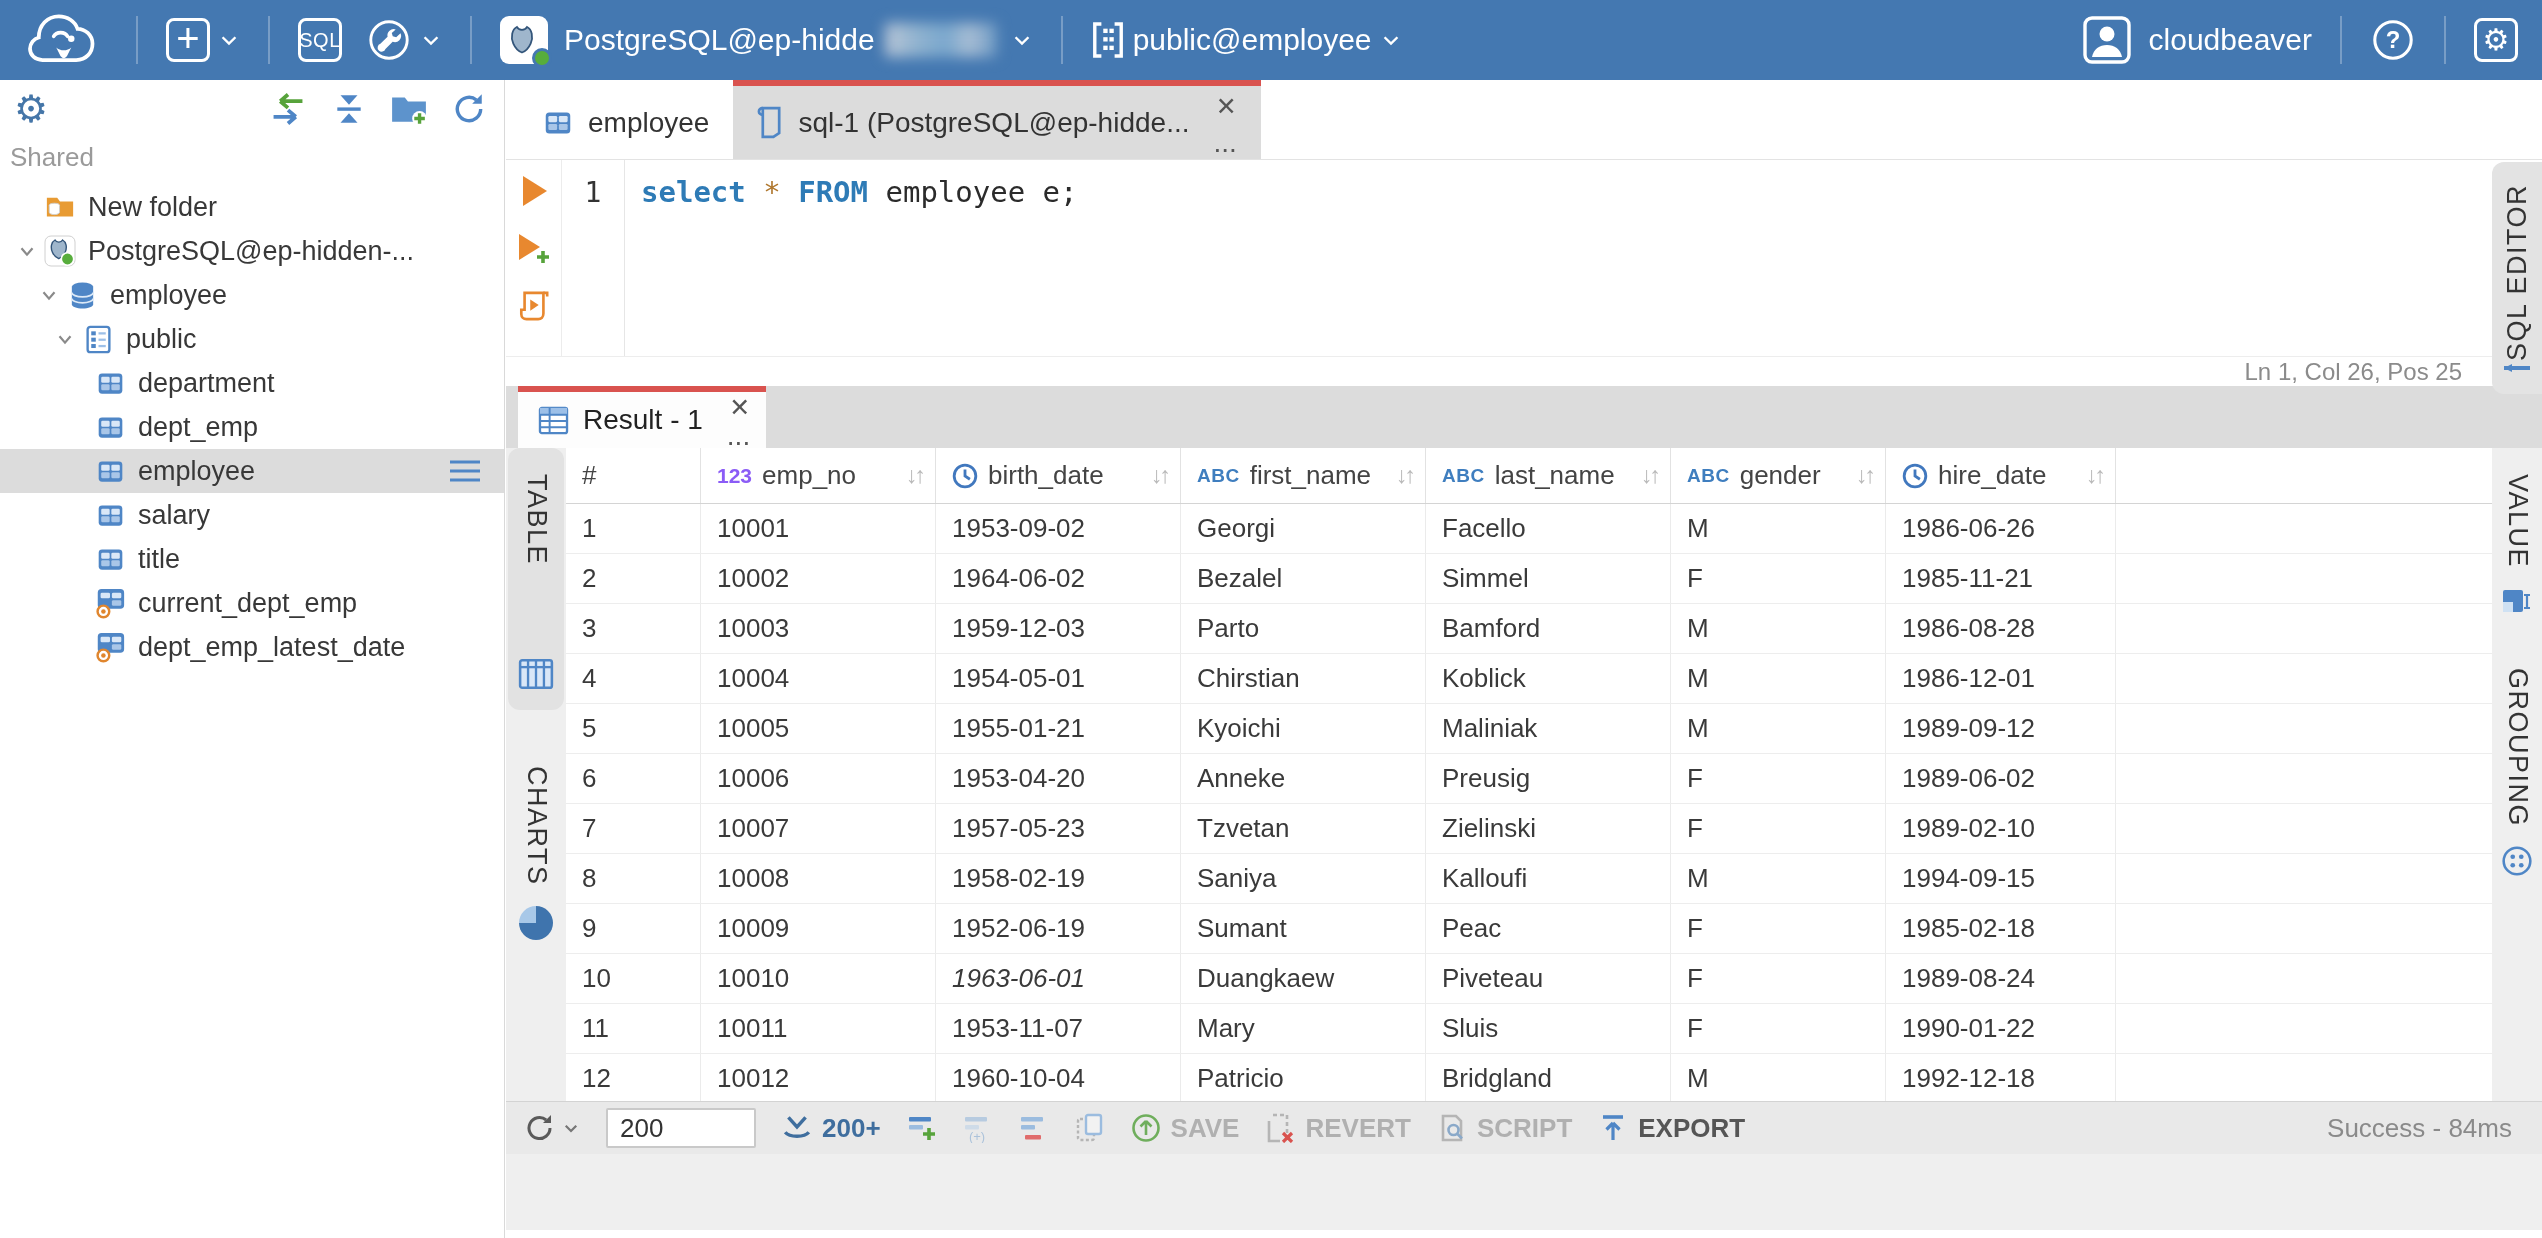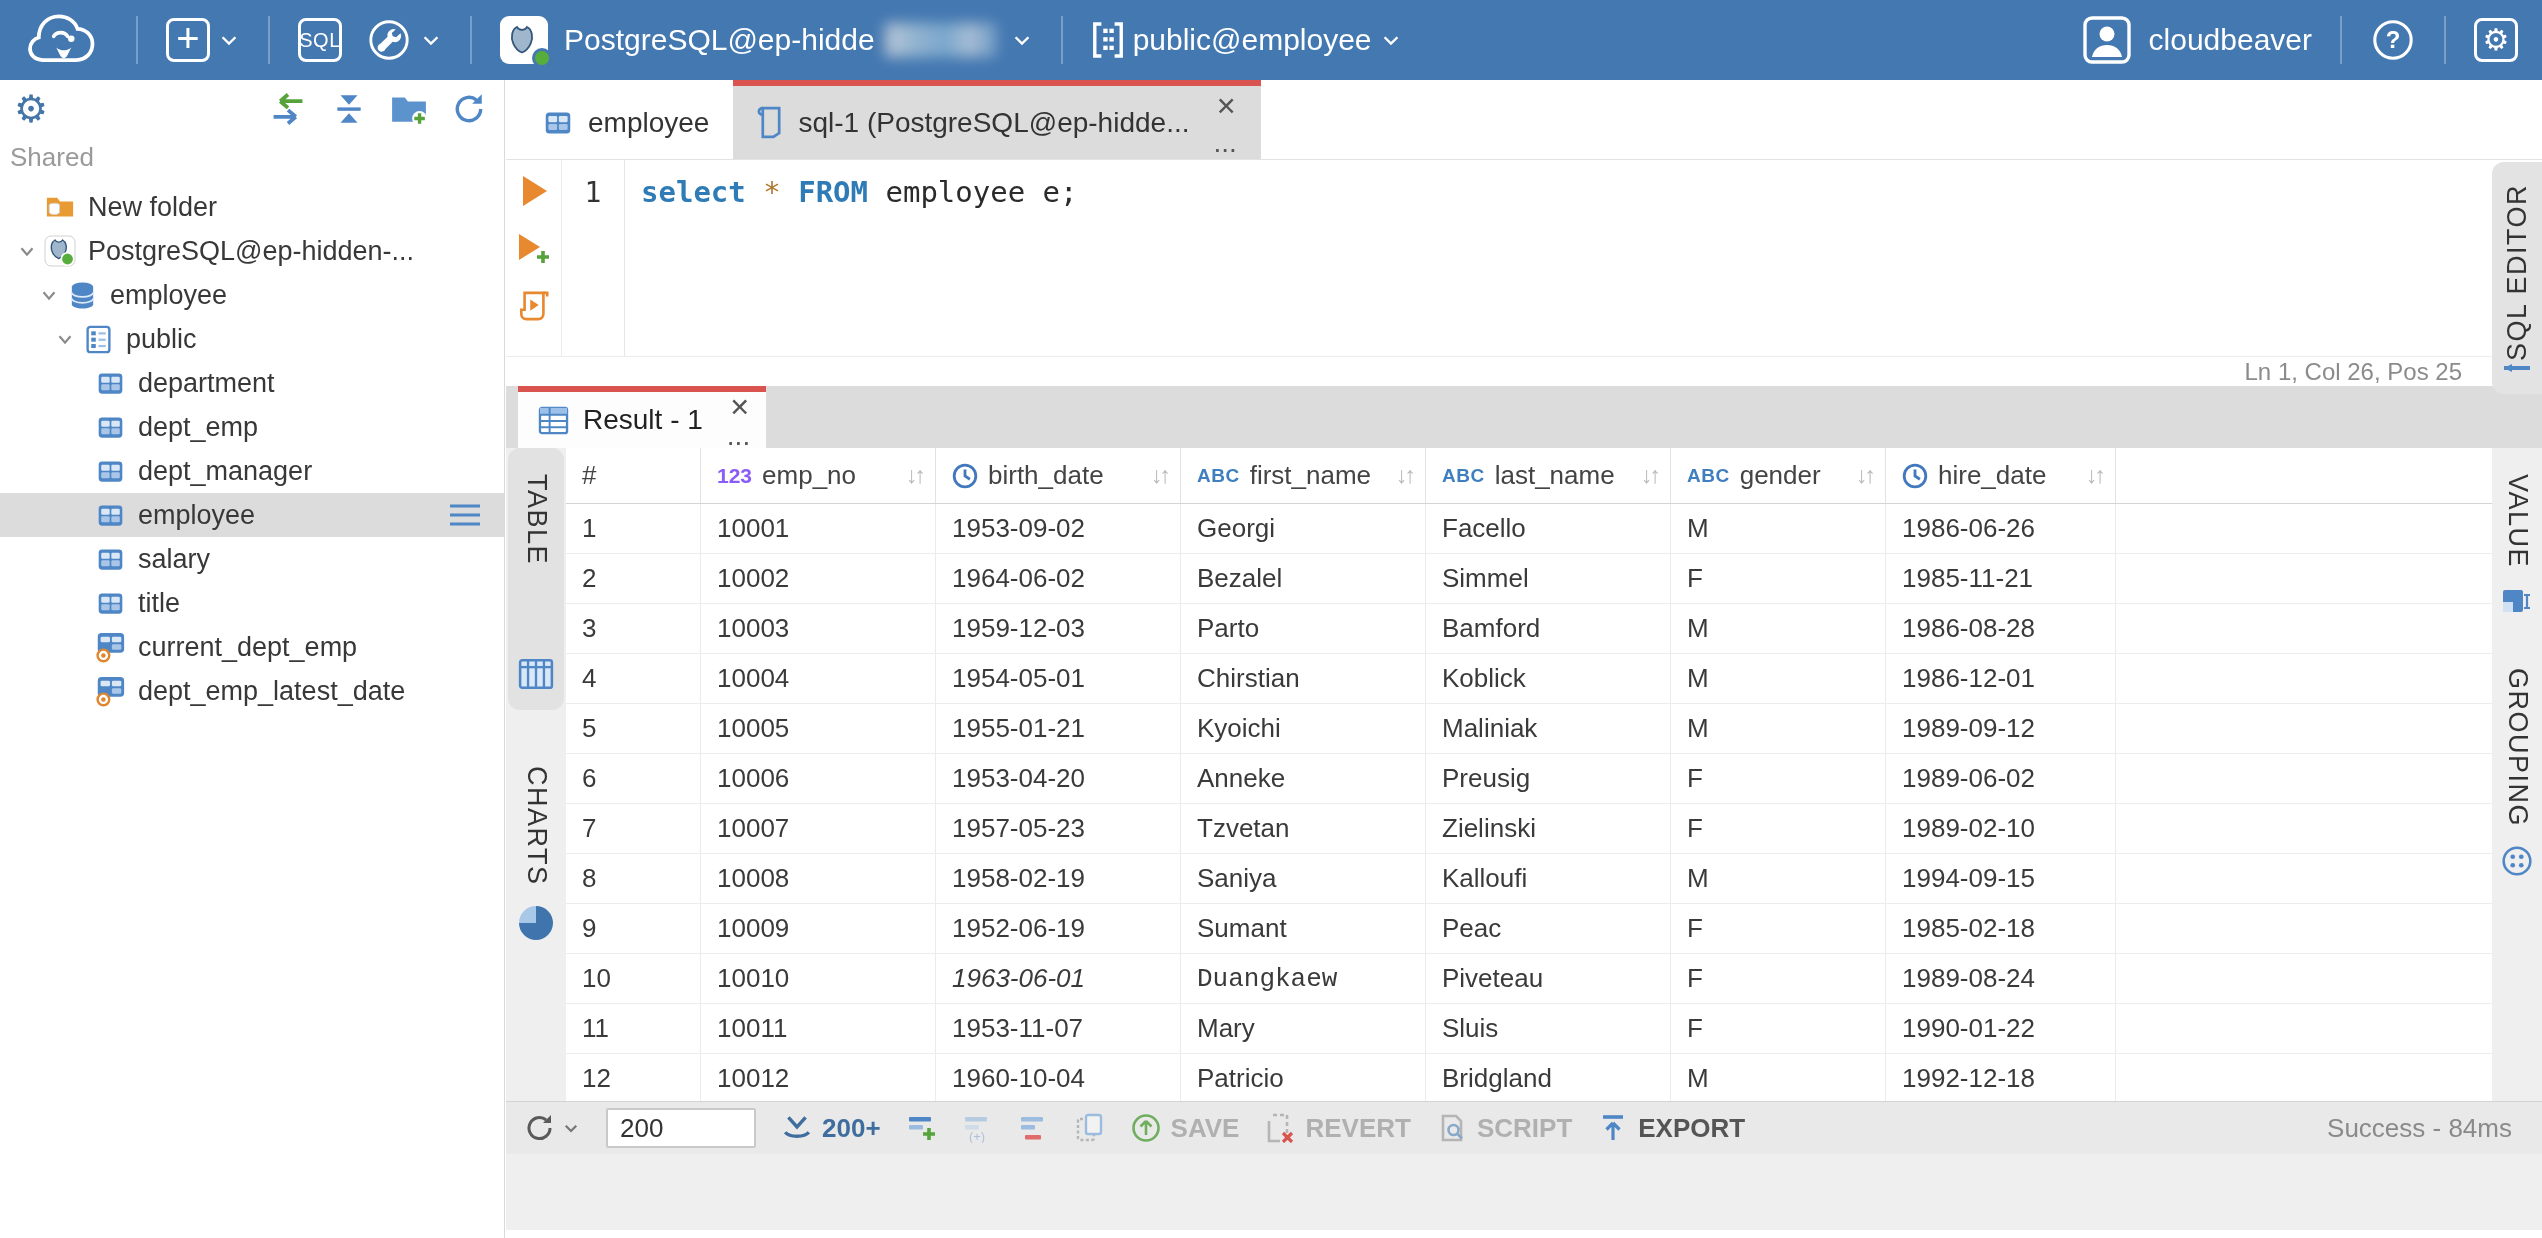--- a/index.html
+++ b/index.html
@@ -302,33 +302,20 @@
           <svg viewBox="0 0 32 32" width="31" height="27">
             <rect x="2" y="4" width="28" height="24" rx="4" fill="#4F86C6"></rect>
             <rect x="5" y="8" width="10" height="7" rx="1.5" fill="#d9e7f7"></rect>
             <rect x="17" y="8" width="10" height="7" rx="1.5" fill="#d9e7f7"></rect>
             <rect x="5" y="17" width="10" height="7" rx="1.5" fill="#a9c6e8"></rect>
             <rect x="17" y="17" width="10" height="7" rx="1.5" fill="#a9c6e8"></rect>
           </svg>
         </span>
         <span class="t-label">dept_emp</span>
       </div>
-      <div class="tree-row" style="padding-left: 64px;">
-        <span class="chev-slot"></span>
-        <span class="t-icon">
-          <svg viewBox="0 0 32 32" width="31" height="27">
-            <rect x="2" y="4" width="28" height="24" rx="4" fill="#4F86C6"></rect>
-            <rect x="5" y="8" width="10" height="7" rx="1.5" fill="#d9e7f7"></rect>
-            <rect x="17" y="8" width="10" height="7" rx="1.5" fill="#d9e7f7"></rect>
-            <rect x="5" y="17" width="10" height="7" rx="1.5" fill="#a9c6e8"></rect>
-            <rect x="17" y="17" width="10" height="7" rx="1.5" fill="#a9c6e8"></rect>
-          </svg>
-        </span>
-        <span class="t-label">dept_manager</span>
-      </div>
       <div class="tree-row selected" style="padding-left: 64px;">
         <span class="chev-slot"></span>
         <span class="t-icon">
           <svg viewBox="0 0 32 32" width="31" height="27">
             <rect x="2" y="4" width="28" height="24" rx="4" fill="#4F86C6"></rect>
             <rect x="5" y="8" width="10" height="7" rx="1.5" fill="#d9e7f7"></rect>
             <rect x="17" y="8" width="10" height="7" rx="1.5" fill="#d9e7f7"></rect>
             <rect x="5" y="17" width="10" height="7" rx="1.5" fill="#a9c6e8"></rect>
             <rect x="17" y="17" width="10" height="7" rx="1.5" fill="#a9c6e8"></rect>
           </svg>
@@ -614,21 +601,21 @@
               <div class="gcell" style="width: 245px;">1952-06-19</div>
               <div class="gcell" style="width: 245px;">Sumant</div>
               <div class="gcell" style="width: 245px;">Peac</div>
               <div class="gcell" style="width: 215px;">F</div>
               <div class="gcell" style="width: 230px;">1985-02-18</div>
             </div>
             <div class="grow">
               <div class="gcell" style="width: 135px;">10</div>
               <div class="gcell" style="width: 235px;">10010</div>
               <div class="gcell" style="width: 245px; font-style: italic;">1963-06-01</div>
-              <div class="gcell" style="width: 245px; font-family: Liberation Mono, monospace;">Duangkaew</div>
+              <div class="gcell" style="width: 245px;">Duangkaew</div>
               <div class="gcell" style="width: 245px;">Piveteau</div>
               <div class="gcell" style="width: 215px;">F</div>
               <div class="gcell" style="width: 230px;">1989-08-24</div>
             </div>
             <div class="grow">
               <div class="gcell" style="width: 135px;">11</div>
               <div class="gcell" style="width: 235px;">10011</div>
               <div class="gcell" style="width: 245px;">1953-11-07</div>
               <div class="gcell" style="width: 245px;">Mary</div>
               <div class="gcell" style="width: 245px;">Sluis</div>

